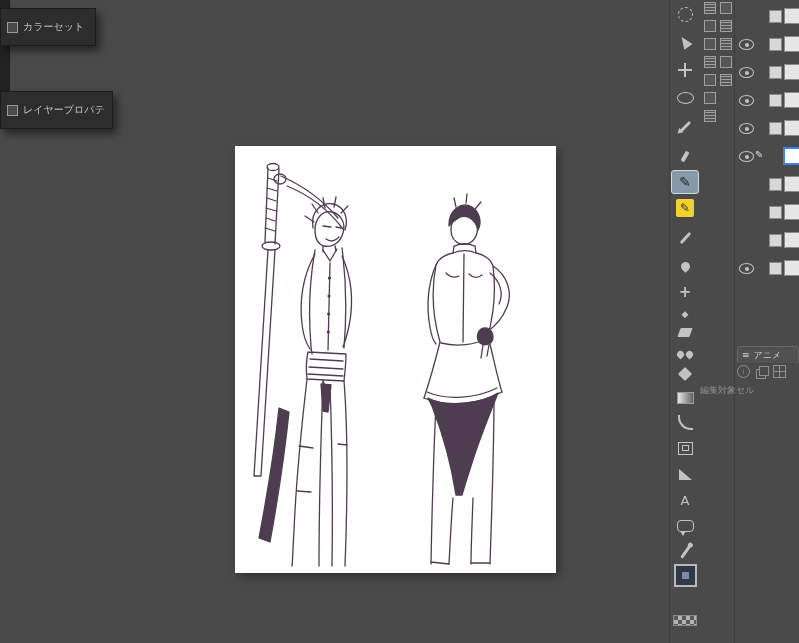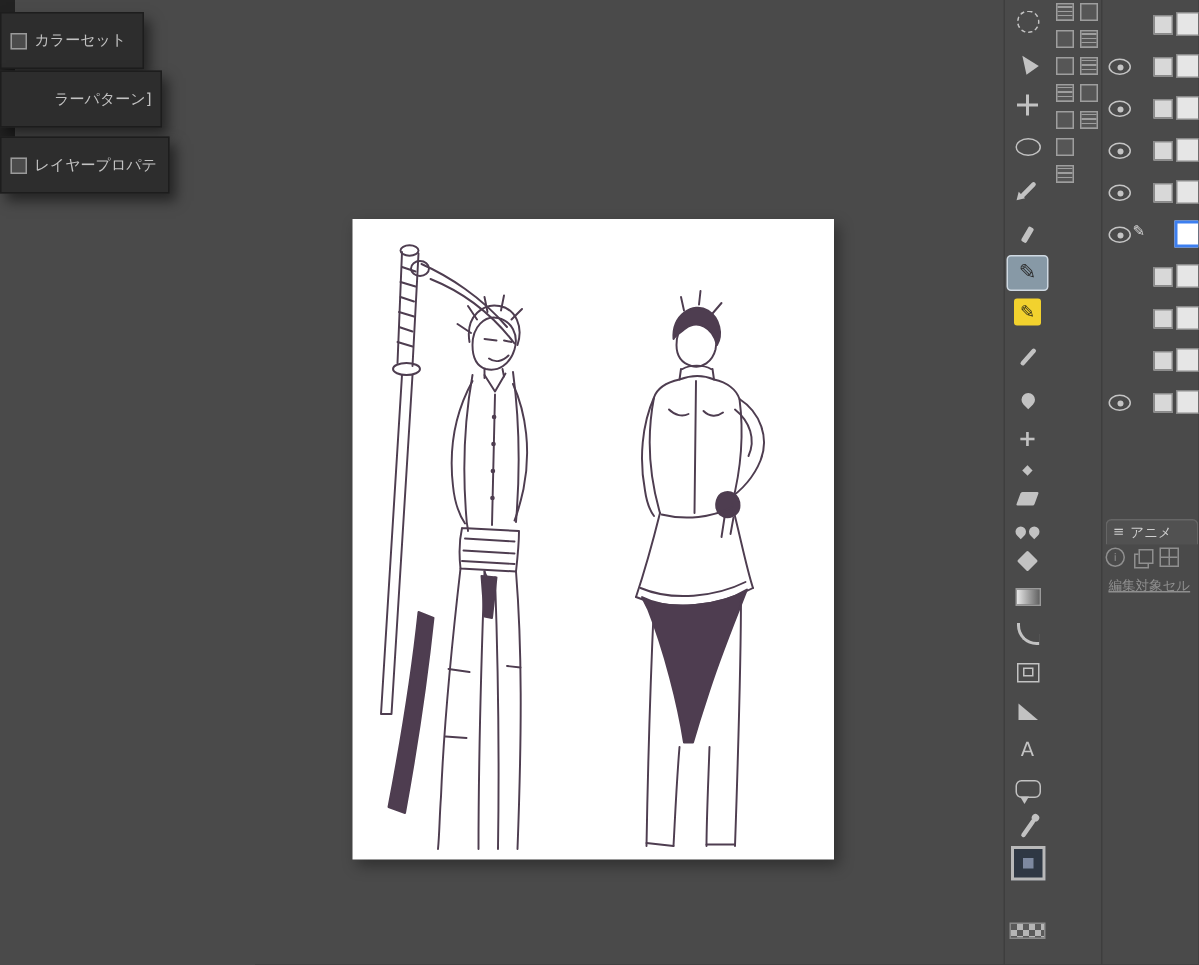--- a/index.html
+++ b/index.html
@@ -88,35 +88,32 @@
             align-items:center;gap:4px;padding:0 4px;font-size:9px;color:#cfcfcf;box-sizing:border-box;}
   .anim-icons{position:absolute;left:737px;top:365px;display:flex;gap:6px;align-items:center;}
   .a-circ{width:11px;height:11px;border:1.2px solid #8f8f8f;border-radius:50%;display:flex;
           align-items:center;justify-content:center;font-size:7px;color:#8f8f8f;}
   .a-stack{position:relative;width:11px;height:11px;}
   .a-stack::before{content:'';position:absolute;left:0;top:3px;width:8px;height:8px;border:1px solid #8f8f8f;}
   .a-stack::after{content:'';position:absolute;left:3px;top:0;width:8px;height:8px;border:1px solid #8f8f8f;background:#4a4a4a;}
   .a-grid{width:11px;height:11px;border:1px solid #8f8f8f;
           background:linear-gradient(#8f8f8f,#8f8f8f) 50% 0/1px 100% no-repeat,
                      linear-gradient(#8f8f8f,#8f8f8f) 0 50%/100% 1px no-repeat;}
-  .anim-label{position:absolute;left:739px;top:384px;font-size:9px;color:#8f8f8f;white-space:nowrap;text-decoration:underline;}
+  .anim-label{position:absolute;left:700px;top:384px;font-size:9px;color:#8f8f8f;white-space:nowrap;}
 </style>
 </head>
 <body>
 
 <div class="app">
 
   <div class="dock-strip"></div>
 
   <div class="fpanel fp1">
     <span class="p-ic"></span>
     <span class="lbl">カラーセット</span>
-  </div>
-  <div class="fpanel fp2">
-    <span class="lbl">ラーパターン]</span>
   </div>
   <div class="fpanel fp3">
     <span class="p-ic"></span>
     <span class="lbl">レイヤープロパティ</span>
   </div>
 
   <div class="canvas">
     <svg viewBox="0 0 321 427">
       <g stroke="#4e3d50" stroke-width="1.3" fill="none" stroke-linecap="round" stroke-linejoin="round">
 

